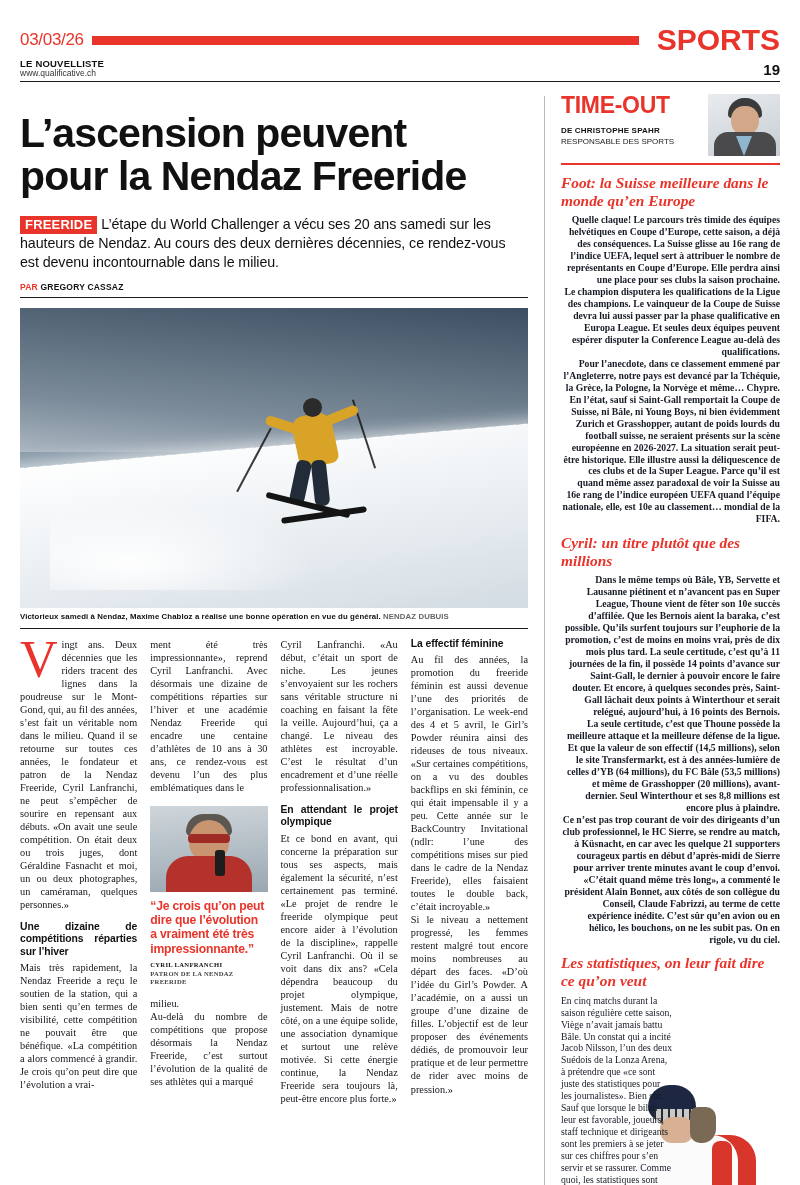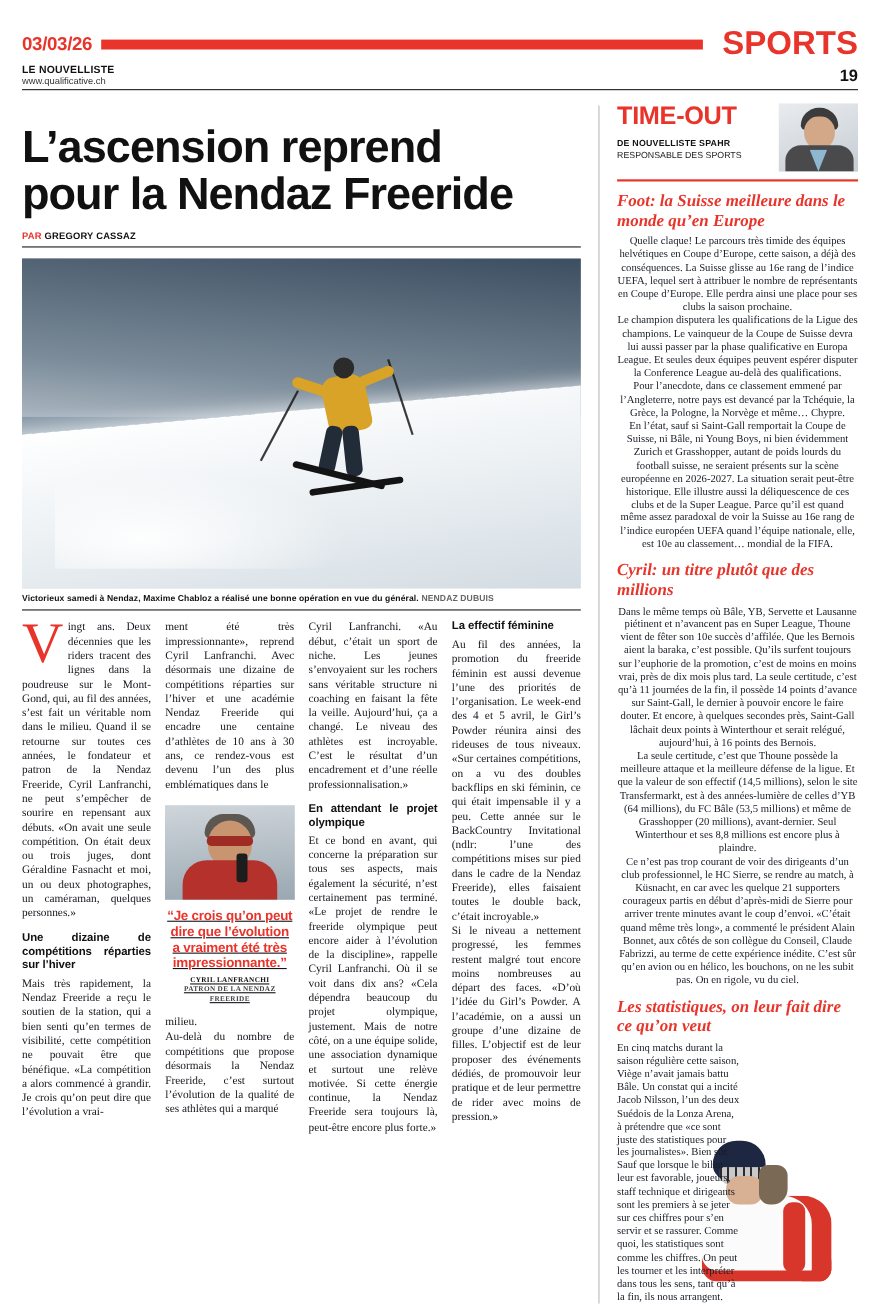--- a/index.html
+++ b/index.html
@@ -31,21 +31,21 @@
   }
   .masthead-top {
     display: flex;
     align-items: center;
     padding-top: 26px;
     gap: 8px;
   }
   .issue-date {
     color: #e8342a;
     font-family: "Liberation Sans Narrow", "Liberation Sans", sans-serif;
-    font-weight: bold;
+    font-weight: normal;
     font-size: 17px;
     letter-spacing: -0.3px;
     white-space: nowrap;
   }
   .red-rule {
     flex: 1;
     height: 9px;
     background: #e8342a;
     margin-top: 2px;
   }
@@ -272,22 +272,21 @@
     font-size: 52px;
     line-height: 0.78;
     font-weight: normal;
     color: #e8342a;
     padding: 2px 4px 0 0;
   }
 
   
   .pullquote {
     margin: 12px 0 10px 0;
-    text-align: center;
-    text-decoration: underline;
+    text-align: left;
   }
   .pq-photo {
     width: 100%;
     height: 86px;
     background:
       radial-gradient(circle at 50% 42%, #c78f6c 0 16%, rgba(199,143,108,0) 17%),
       linear-gradient(175deg,#cfd6db,#9aa7b1);
     position: relative;
     overflow: hidden;
   }
@@ -386,21 +385,22 @@
     color: #e8342a;
     font-size: 15.4px;
     line-height: 1.14;
     margin: 9px 0 5px 0;
   }
   .to-body {
     font-family: "Liberation Serif", serif;
     font-size: 9.7px;
     line-height: 1.235;
     color: #161b25;
-    text-align: center;
+    text-align: right;
+    font-weight: bold;
   }
   .to-body p { margin: 0; }
 
   .hockey-photo {
     position: relative;
     width: 100%;
     height: 215px;
     margin-top: -150px;
     pointer-events: none;
   }
@@ -463,24 +463,27 @@
       </div>
       <div class="page-number">19</div>
     </div>
   </div>
 
   <div class="content">
 
     <div class="left-col">
 
       <h1 class="headline">
-        <span>L’ascension reprend</span><br>
+        <span>L’ascension peuvent</span><br>
         <span>pour la Nendaz Freeride</span>
       </h1>
 
+      <div class="lead">
+        <span class="kicker">FREERIDE</span><span>L’étape du World Challenger a vécu ses 20 ans samedi sur les hauteurs de Nendaz. Au cours des deux dernières décennies, ce rendez-vous est devenu incontournable dans le milieu.</span>
+      </div>
 
       <div class="byline">
         <span class="par">PAR</span>
         <span class="name">GREGORY CASSAZ</span>
       </div>
 
       <div class="photo">
         <div class="sky"></div>
         <div class="ridge"></div>
         <div class="snowfield"></div>
@@ -547,21 +550,21 @@
       </div>
     </div>
 
     <div class="divider-v"></div>
 
     <div class="right-col">
 
       <div class="timeout-head">
         <div>
           <div class="timeout-title">TIME-OUT</div>
-          <div class="timeout-author">DE NOUVELLISTE SPAHR</div>
+          <div class="timeout-author">DE CHRISTOPHE SPAHR</div>
           <div class="timeout-role">RESPONSABLE DES SPORTS</div>
         </div>
         <div class="portrait">
           <div class="p-hair"></div>
           <div class="p-face"></div>
           <div class="p-jacket"></div>
           <div class="p-shirt"></div>
         </div>
       </div>
       <div class="timeout-rule"></div>

